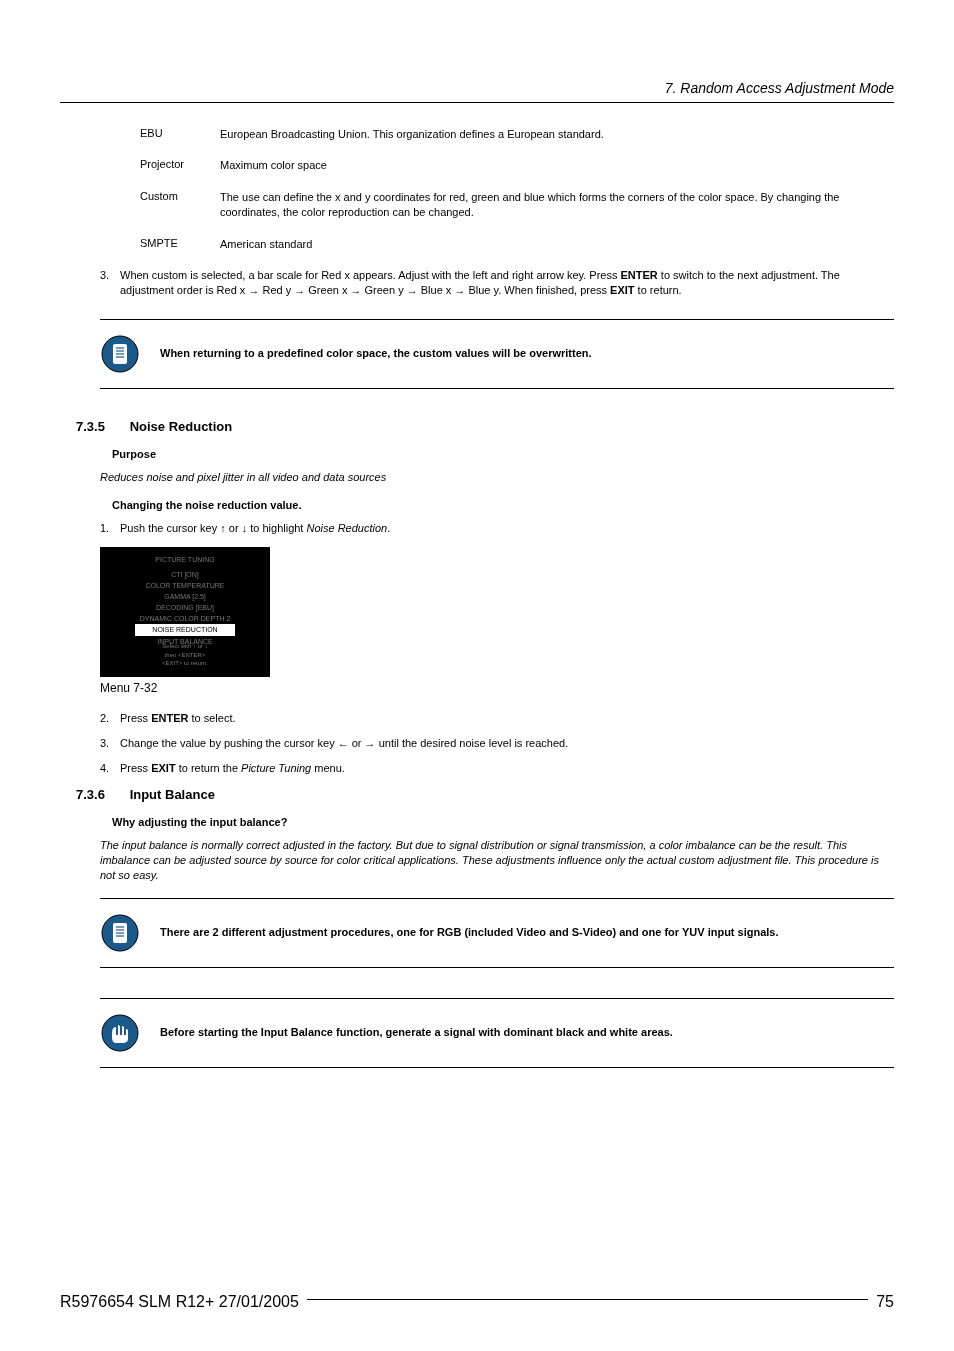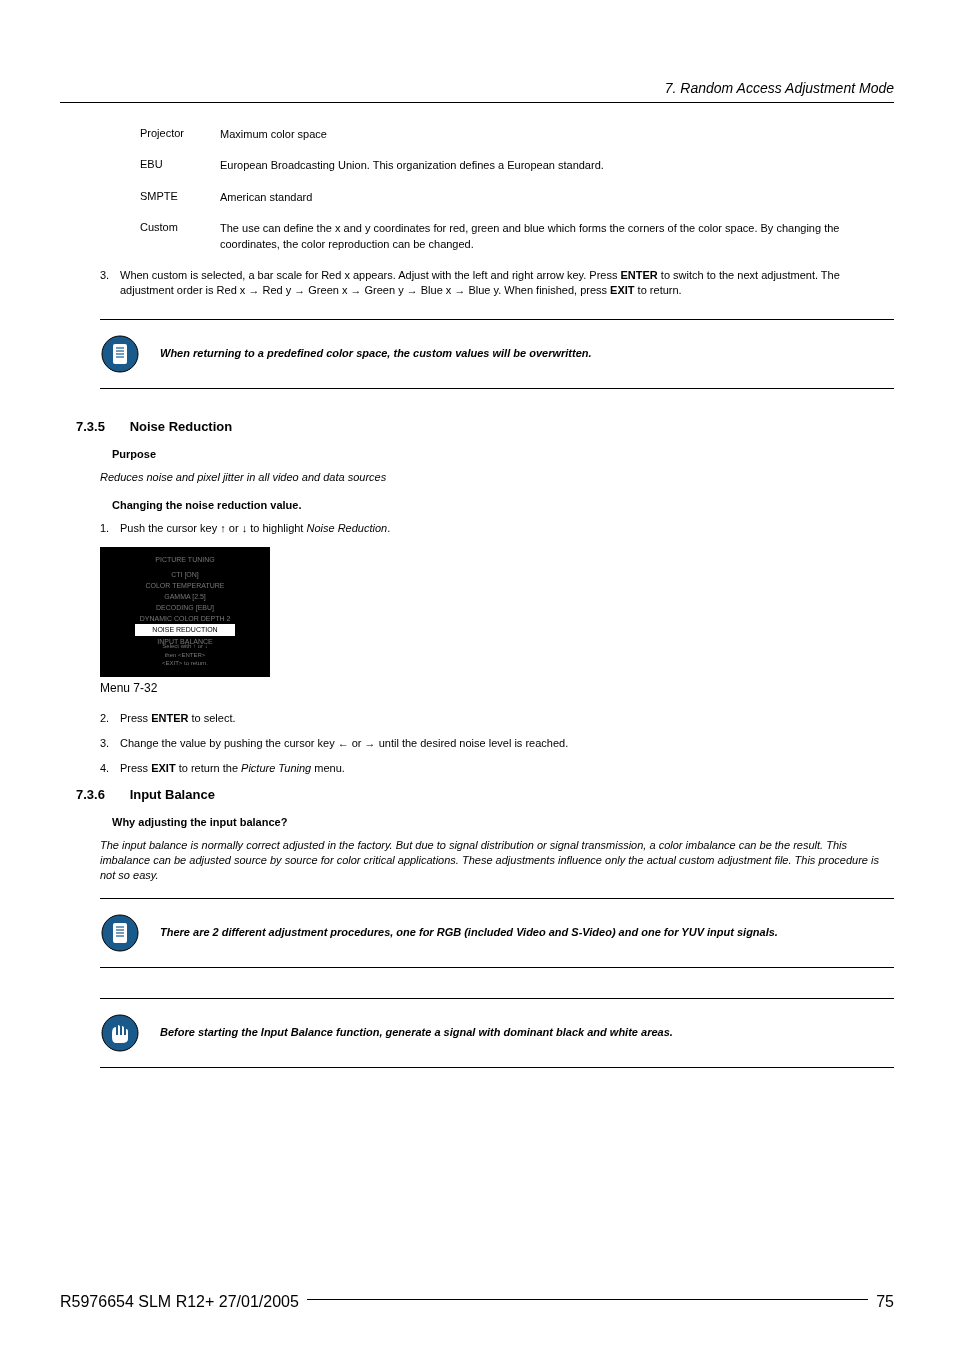--- a/index.html
+++ b/index.html
@@ -51,21 +51,20 @@
       flex: 1;
     }
     .note-box {
       margin-left: 40px;
       border-top: 1px solid #000;
       border-bottom: 1px solid #000;
       padding: 14px 0;
       margin-bottom: 30px;
       display: flex;
       align-items: center;
-      font-style: italic;
     }
     .note-icon {
       width: 40px;
       height: 40px;
       margin-right: 20px;
       flex-shrink: 0;
     }
     .note-text {
       font-weight: bold;
       line-height: 1.4;
@@ -168,34 +167,34 @@
   </style>
 </head>
 <body>
 
 <div class="page-header">
   <span>7. Random Access Adjustment Mode</span>
 </div>
 
 <div class="def-table">
   <div class="def-row">
+    <div class="def-term">EBU</div>
+    <div class="def-desc">European Broadcasting Union. This organization defines a European standard.</div>
+  </div>
+  <div class="def-row">
     <div class="def-term">Projector</div>
     <div class="def-desc">Maximum color space</div>
   </div>
   <div class="def-row">
-    <div class="def-term">EBU</div>
-    <div class="def-desc">European Broadcasting Union. This organization defines a European standard.</div>
+    <div class="def-term">Custom</div>
+    <div class="def-desc">The use can define the x and y coordinates for red, green and blue which forms the corners of the color space. By changing the coordinates, the color reproduction can be changed.</div>
   </div>
   <div class="def-row">
     <div class="def-term">SMPTE</div>
     <div class="def-desc">American standard</div>
-  </div>
-  <div class="def-row">
-    <div class="def-term">Custom</div>
-    <div class="def-desc">The use can define the x and y coordinates for red, green and blue which forms the corners of the color space. By changing the coordinates, the color reproduction can be changed.</div>
   </div>
 </div>
 
 <div class="numbered-item">
   <div class="num">3.</div>
   <div class="txt">
     <span>When custom is selected, a bar scale for Red x appears. Adjust with the left and right arrow key. Press </span><b>ENTER</b><span> to switch to the next adjustment. The adjustment order is Red x → Red y → Green x → Green y → Blue x → Blue y. When finished, press </span><b>EXIT</b><span> to return.</span>
   </div>
 </div>
 

